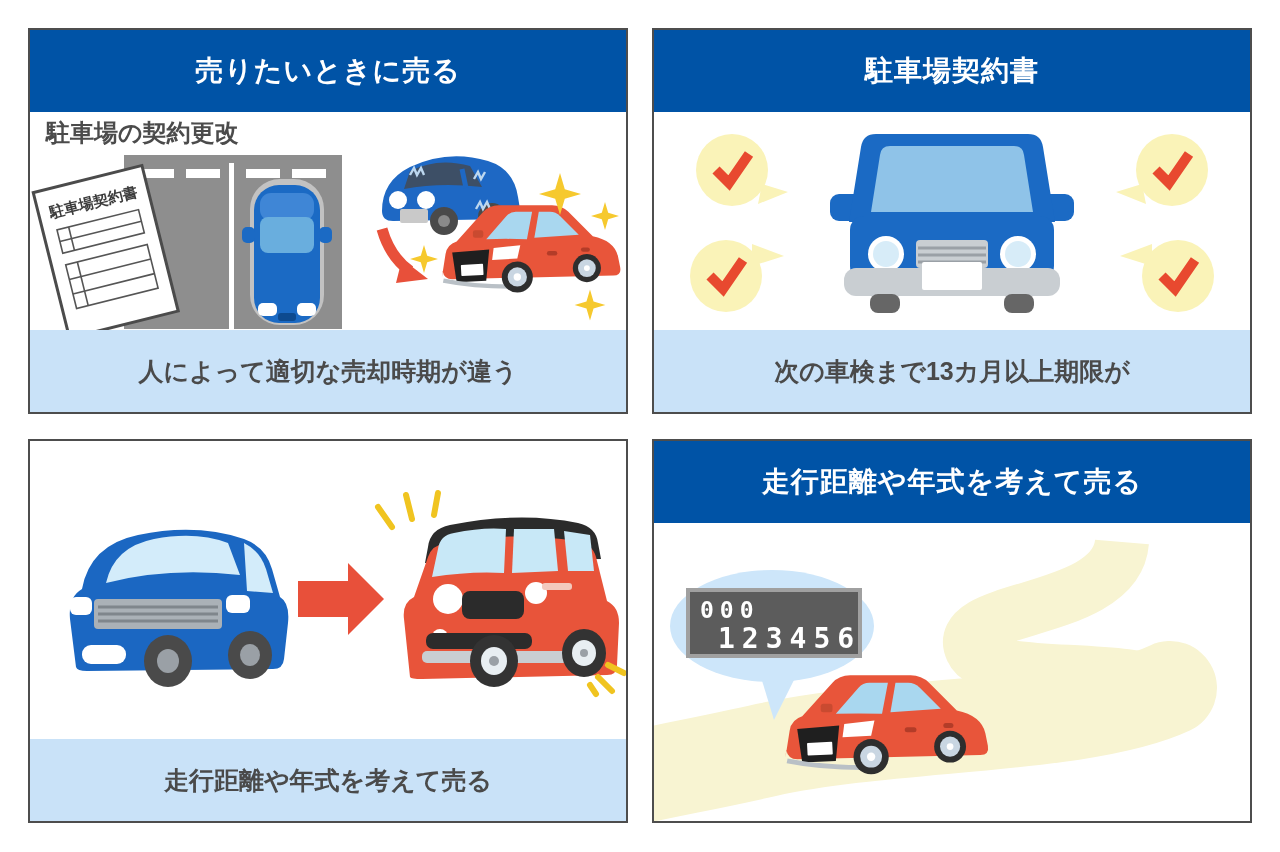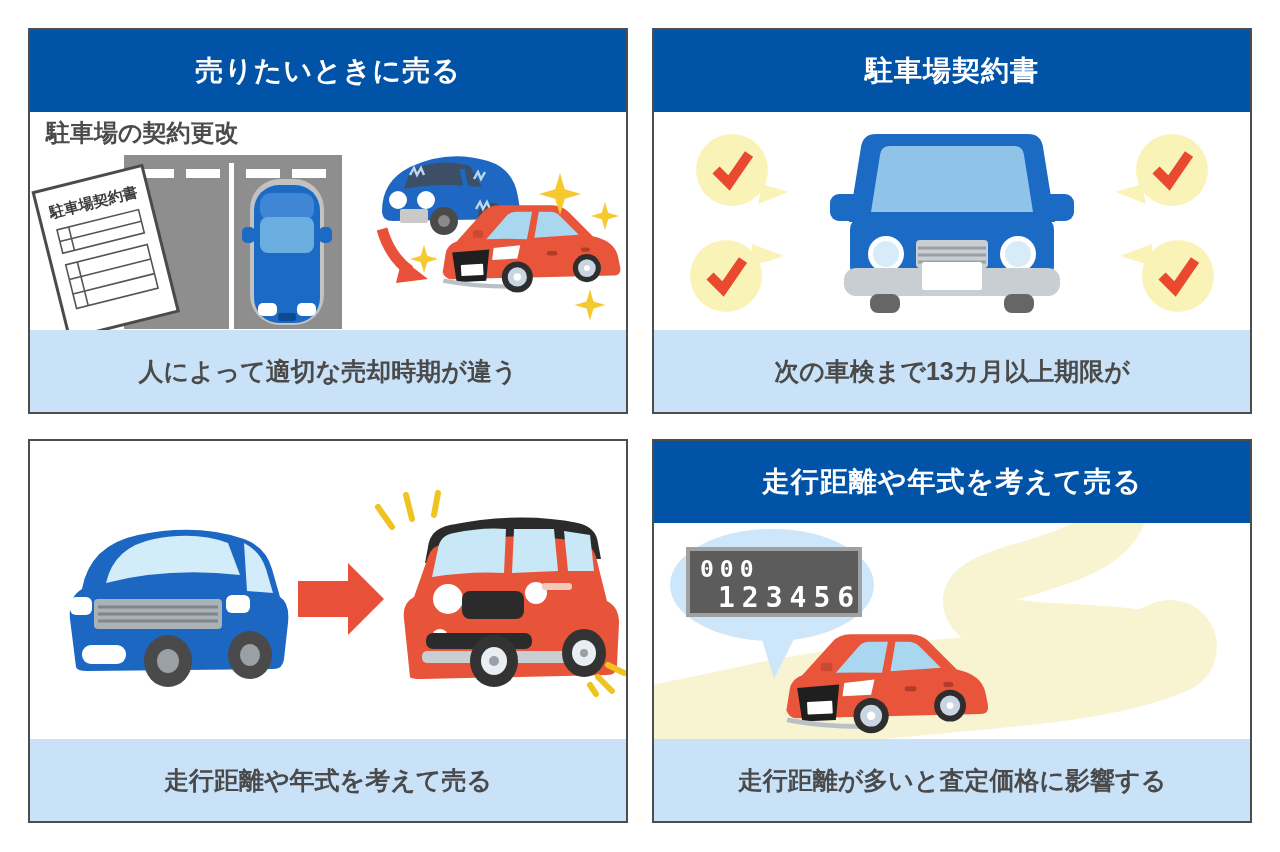--- a/index.html
+++ b/index.html
@@ -302,19 +302,15 @@
           <polygon points="106,108 146,102 120,154" fill="#cde6fa"></polygon>
           <ellipse cx="118" cy="60" rx="102" ry="56" fill="#cde6fa"></ellipse>
           <g>
             <rect x="34" y="24" width="172" height="66" fill="#5c5c5c" stroke="#a0a0a0" stroke-width="4"></rect>
             <text x="46" y="52" font-size="23" font-weight="bold" fill="#ffffff" letter-spacing="6" font-family="DejaVu Sans Mono, monospace">000</text>
             <text x="64" y="82" font-size="28" font-weight="bold" fill="#ffffff" letter-spacing="7" font-family="DejaVu Sans Mono, monospace">123456</text>
           </g>
         </g>
       </svg>
     </div>
-    <div class="panel-caption">
-      <div class="cap-line">走行距離が多いと査定価格に影響する</div>
-
-    </div>
   </div>
 
 </div>
 
 </body></html>

